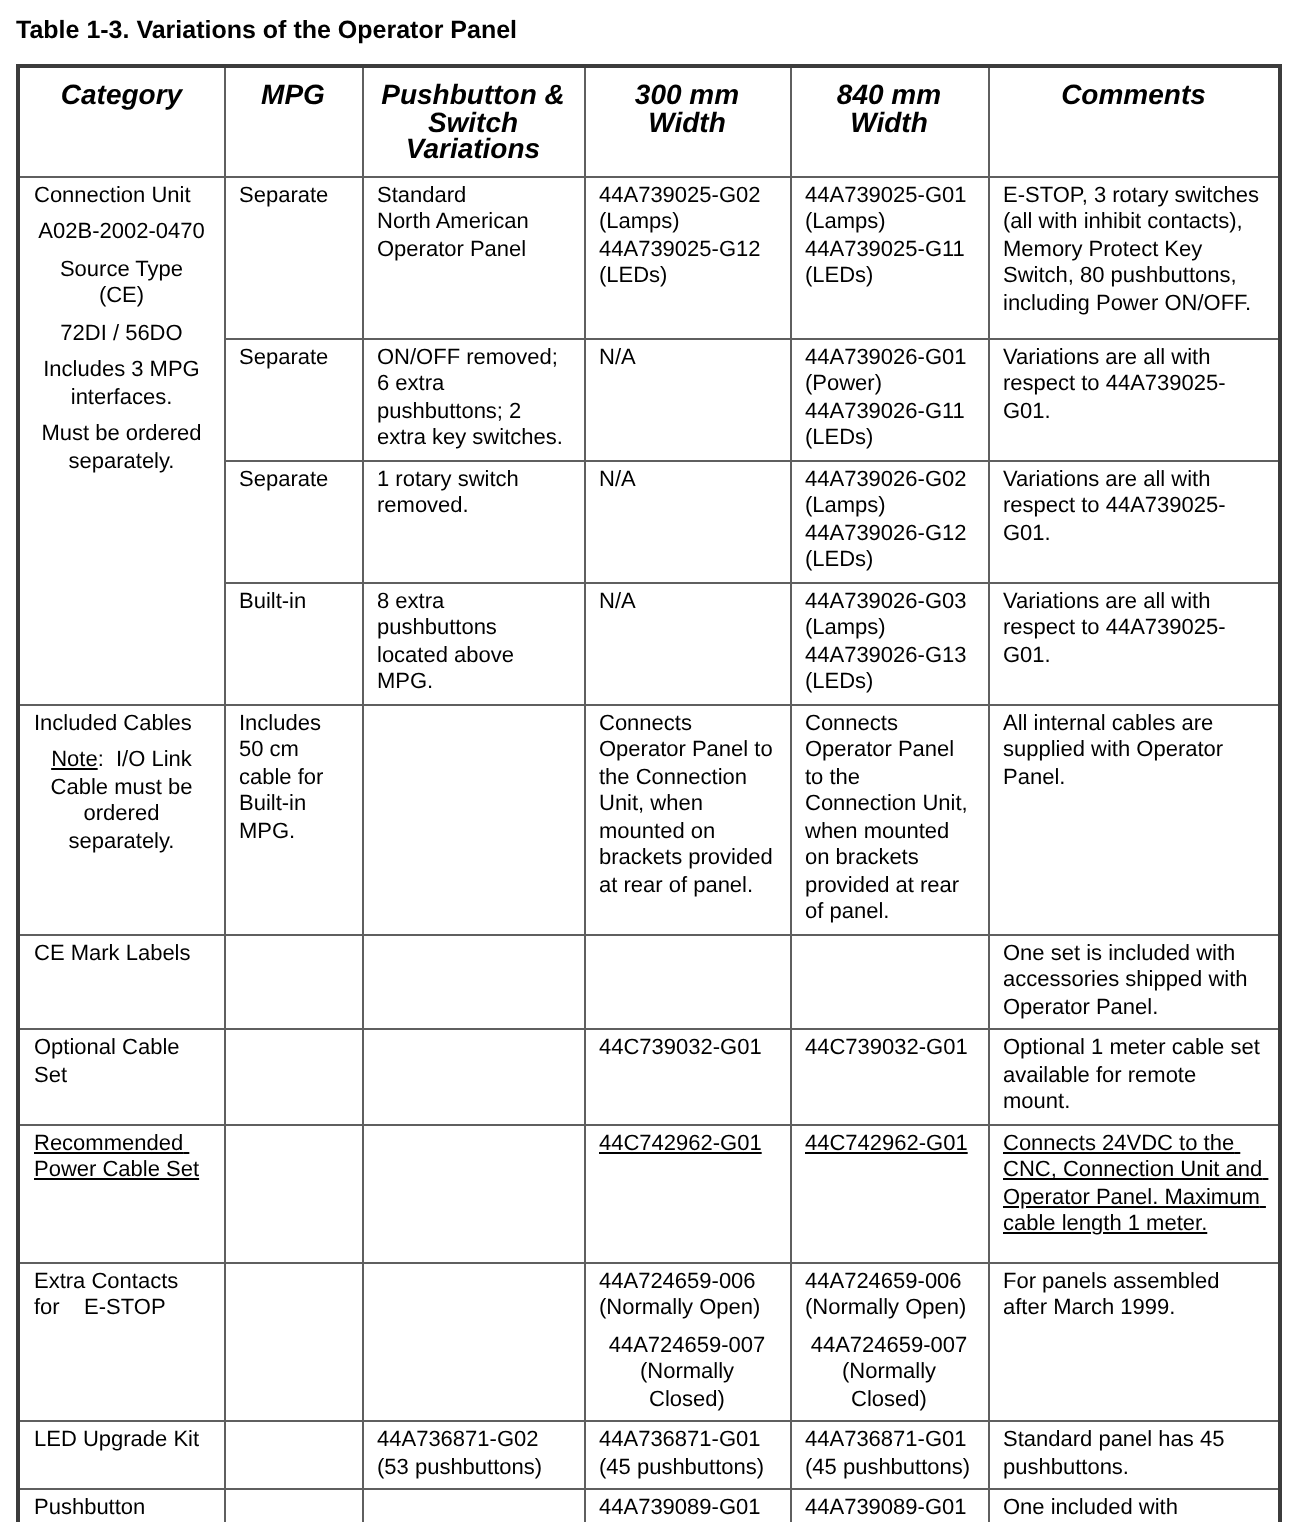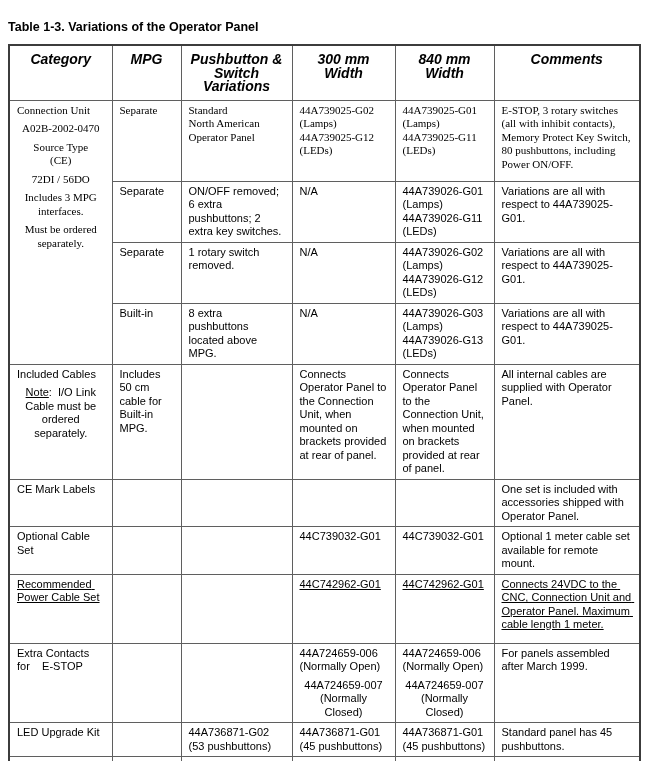--- a/index.html
+++ b/index.html
@@ -7,21 +7,21 @@
     padding: 0;
     background: #ffffff;
     font-family: "Liberation Sans", "DejaVu Sans", sans-serif;
     color: #000000;
   }
   .page {
     width: 648px;
     height: 761px;
     background: #ffffff;
     box-sizing: border-box;
-    padding: 18px 0 0 8px;
+    padding: 6px 0 0 8px;
     overflow: hidden;
   }
   .doc-title {
     font-size: 12.5px;
     font-weight: bold;
     margin: 2px 0 9px 0;
     line-height: 15px;
   }
   table.op-table {
     border-collapse: collapse;
@@ -84,21 +84,21 @@
 Switch
 Variations</th>
           <th>300 mm
 Width</th>
           <th>840 mm
 Width</th>
           <th>Comments</th>
         </tr>
     </thead>
     <tbody>
-        <tr style="height: 81px; font-family: Liberation Serif, serif;">
+        <tr style="height: 81px;">
           <td rowspan="4">
             <div class="para">Connection Unit</div>
             <div class="para">A02B-2002-0470</div>
             <div class="para">Source Type
 (CE)</div>
             <div class="para">72DI / 56DO</div>
             <div class="para">Includes 3 MPG interfaces.</div>
             <div class="para">Must be ordered separately.</div>
           </td>
           <td>
@@ -133,21 +133,21 @@
             <div class="para">ON/OFF removed;
 6 extra
 pushbuttons; 2
 extra key switches.</div>
           </td>
           <td>
             <div class="para">N/A</div>
           </td>
           <td>
             <div class="para">44A739026-G01
-(Lamps)
+(Power)
 44A739026-G11
 (LEDs)</div>
           </td>
           <td>
             <div class="para">Variations are all with respect to 44A739025-G01.</div>
           </td>
         </tr>
         <tr style="height: 56px;">
           <td>
             <div class="para">Separate</div>

